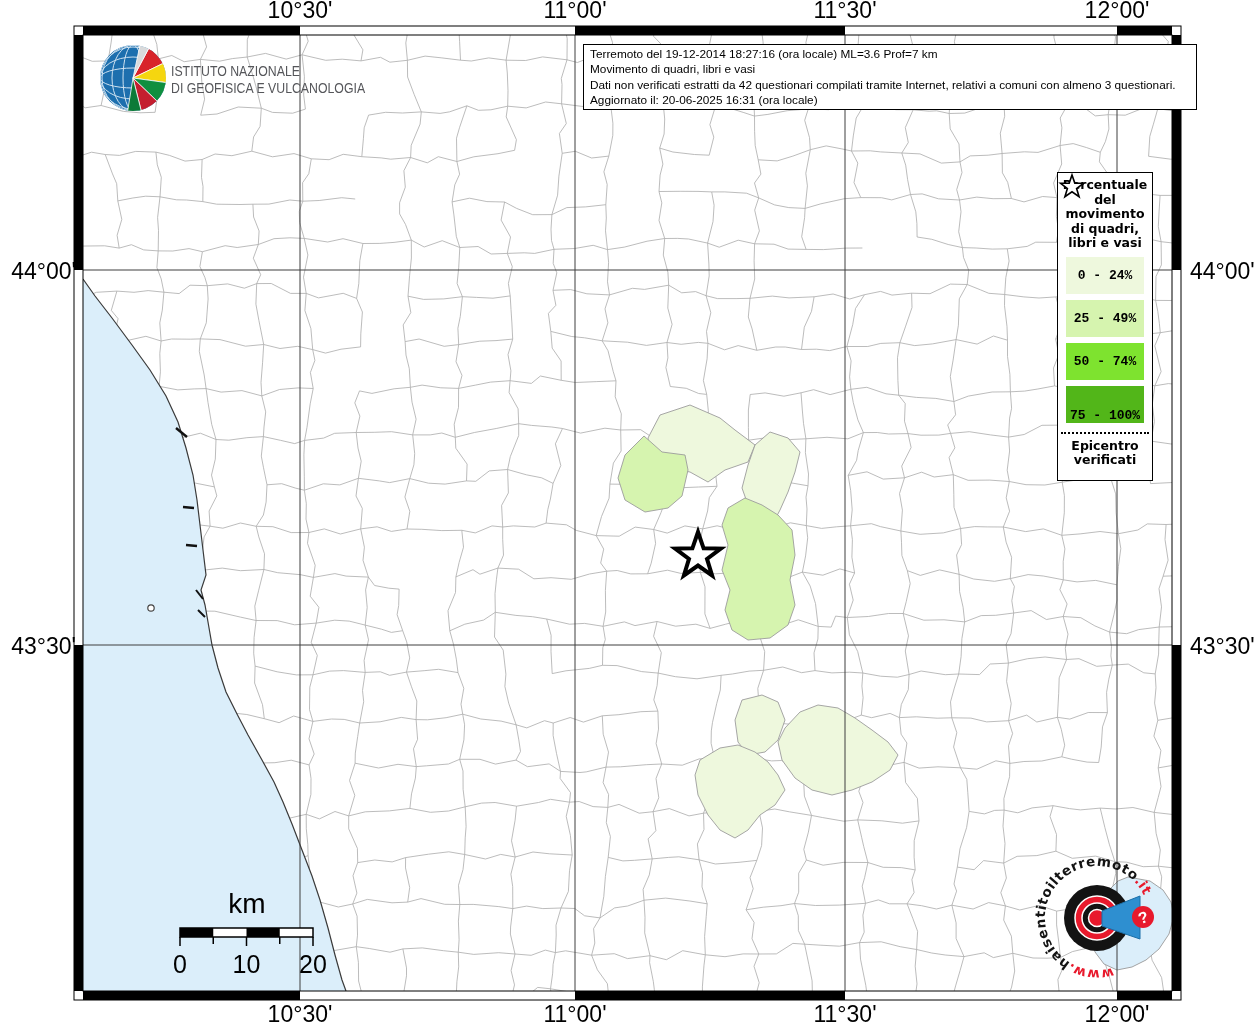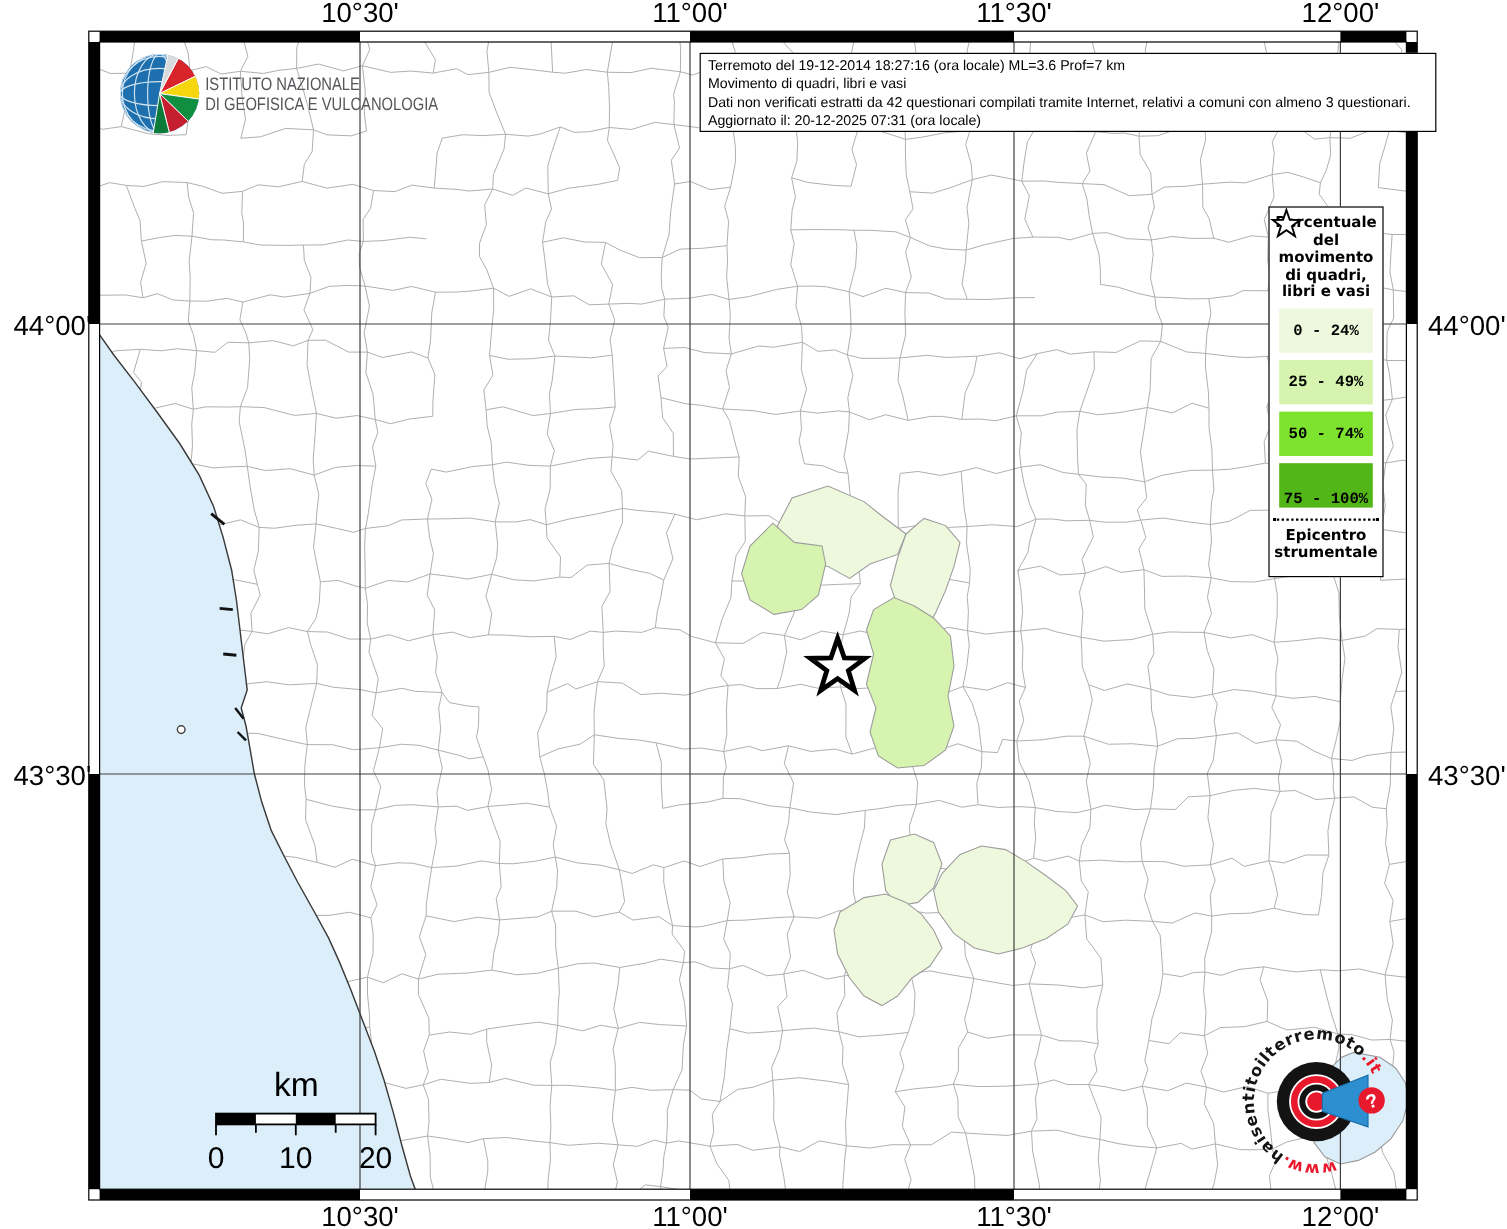--- a/index.html
+++ b/index.html
@@ -179,21 +179,21 @@
 
 <div class="ingv-text">
   <div>ISTITUTO NAZIONALE</div>
   <div>DI GEOFISICA E VULCANOLOGIA</div>
 </div>
 
 <div class="title-box">
   <div>Terremoto del 19-12-2014 18:27:16 (ora locale) ML=3.6 Prof=7 km</div>
   <div>Movimento di quadri, libri e vasi</div>
   <div>Dati non verificati estratti da 42 questionari compilati tramite Internet, relativi a comuni con almeno 3 questionari.</div>
-  <div>Aggiornato il: 20-12-2025 07:31 (ora locale)</div>
+  <div>Aggiornato il: 20-06-2025 16:31 (ora locale)</div>
 </div>
 
 <div class="legend">
   <div class="legend-title">
     <div>Percentuale</div>
     <div>del</div>
     <div>movimento</div>
     <div>di quadri,</div>
     <div>libri e vasi</div>
   </div>
@@ -203,21 +203,21 @@
   <div class="swatch" style="background: rgb(214, 244, 175);">
         <span>25 - 49%</span>
       </div>
   <div class="swatch" style="background: rgb(126, 227, 47);">
         <span>50 - 74%</span>
       </div>
   <div class="swatch" style="background: rgb(82, 182, 25); align-items: flex-end;">
         <span>75 - 100%</span>
       </div>
   <div class="legend-sep"></div>
-  <div class="epi-label">Epicentro strumentale</div>
+  <div class="epi-label">Epicentro verificati</div>
   <div class="epi-star">
     <svg width="28" height="26" viewBox="1089 472 28 26">
       <path fill="#fff" stroke="#000" stroke-width="1.6" d="M1103,474 L1105.8,482.1 L1114.4,482.3 L1107.6,487.5 L1110.1,495.7 L1103,490.8 L1095.9,495.7 L1098.4,487.5 L1091.6,482.3 L1100.2,482.1 Z"></path>
     </svg>
   </div>
 </div>
 
 </div>
 
 </body></html>

